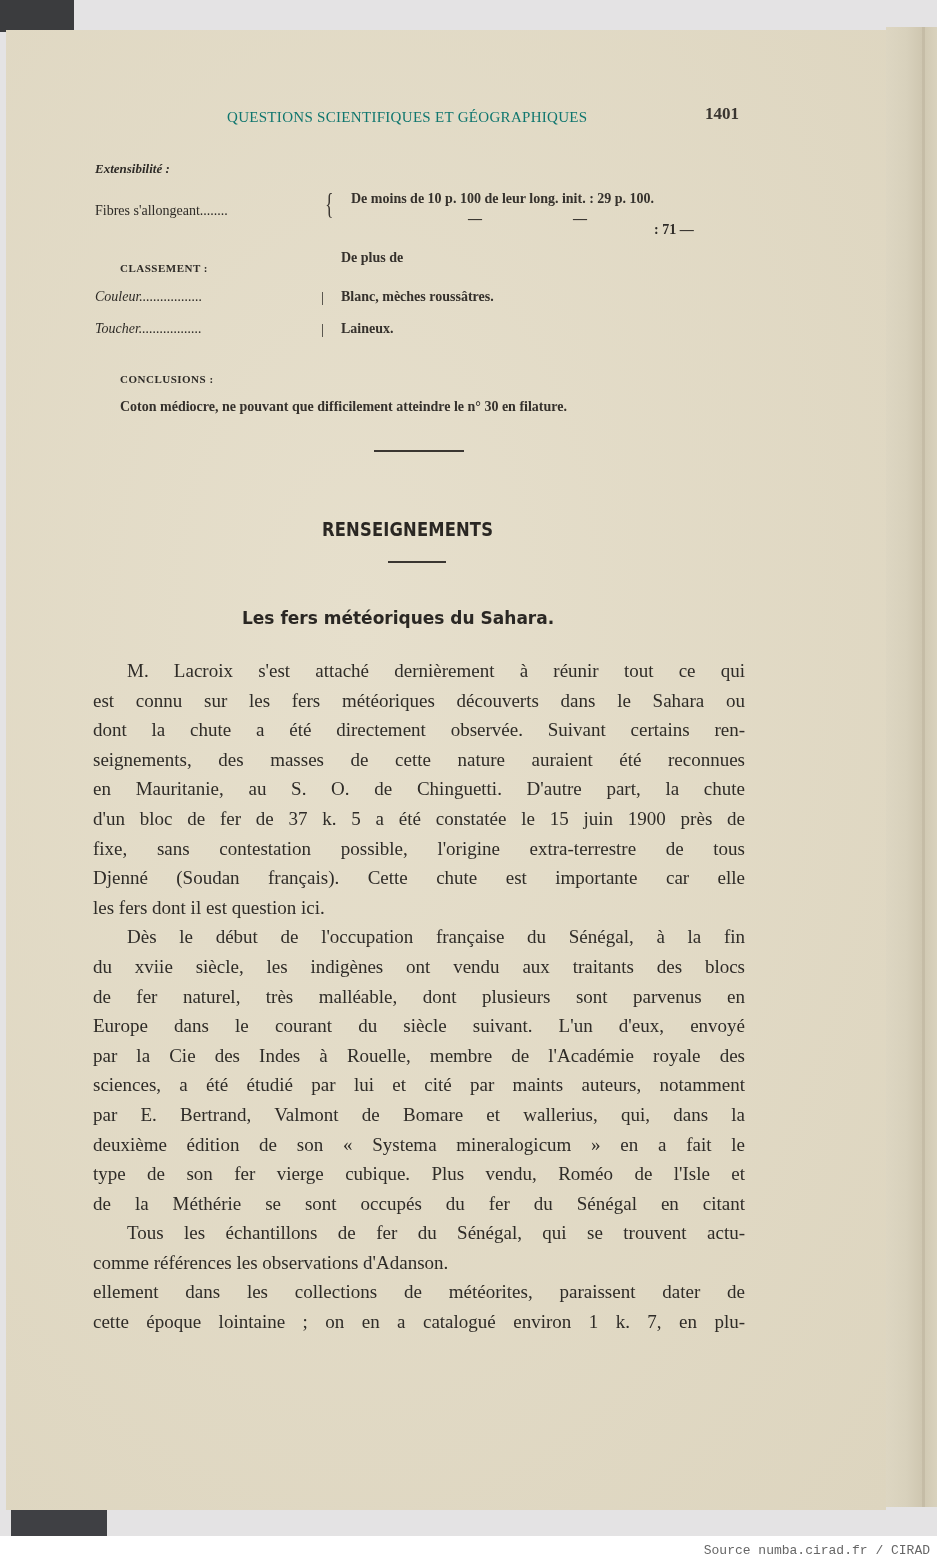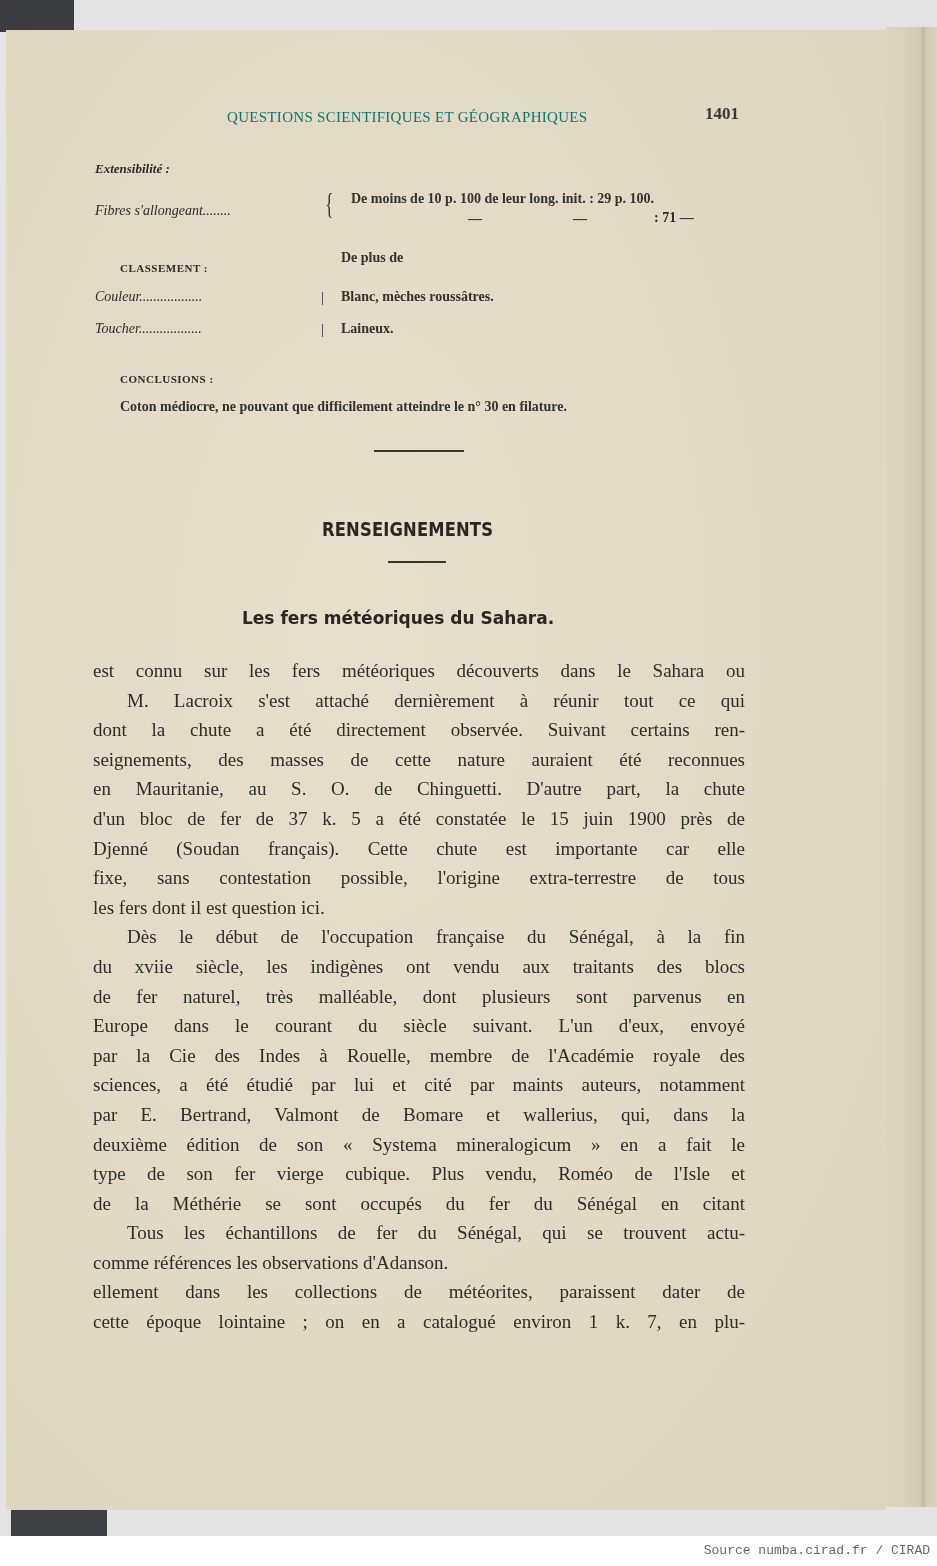--- a/index.html
+++ b/index.html
@@ -43,21 +43,21 @@
   .running-head {
     position: absolute; left: 227px; top: 109px;
     font-size: 15px; letter-spacing: 0.3px; color: #0f766e;
   }
   .folio {
     position: absolute; left: 705px; top: 104px;
     font-size: 17px; font-weight: bold; color: #3a3631;
   }
   .label-it { font-style: italic; font-weight: bold; }
   .ext-label { position: absolute; left: 95px; top: 161px; font-size: 13px; }
-  .fibres { position: absolute; left: 95px; top: 203px; font-size: 14px; font-style: italic; }
+  .fibres { position: absolute; left: 95px; top: 203px; font-size: 14px; }
   .brace { position: absolute; left: 322px; top: 188px; font-size: 30px; line-height: 30px; color: #3a3631; transform: scaleX(0.6); }
   .fibres-line { position: absolute; left: 341px; font-size: 14px; font-weight: bold; color: #35312c; }
   .fl1 { top: 191px; margin-left: 10px; }
   .fl2 { top: 211px; margin-top: 39px; }
   .fl-val { position: absolute; font-size: 14px; font-weight: bold; }
   .smallcaps-head { position: absolute; left: 120px; font-size: 11px; font-weight: bold; letter-spacing: 0.5px; }
   .class-head { top: 262px; }
   .concl-head { top: 373px; }
   .row-label { position: absolute; left: 95px; font-size: 14px; font-style: italic; }
   .row-sep { position: absolute; left: 321px; font-size: 15px; }
@@ -101,48 +101,48 @@
   <div class="running-head">QUESTIONS SCIENTIFIQUES ET GÉOGRAPHIQUES</div>
   <div class="folio">1401</div>
 
   <div class="ext-label label-it">Extensibilité :</div>
   <div class="fibres">Fibres s'allongeant........</div>
   <div class="brace">{</div>
   <div class="fibres-line fl1">De moins de 10 p. 100 de leur long. init. : 29 p. 100.</div>
   <div class="fibres-line fl2">De plus de</div>
   <div class="fl-val" style="left:468px;top:211px;">—</div>
   <div class="fl-val" style="left:573px;top:211px;">—</div>
-  <div class="fl-val" style="left:654px;top:210px;">: 71  —</div>
+  <div class="fl-val" style="left:654px;top:222px;">: 71  —</div>
 
   <div class="smallcaps-head class-head">CLASSEMENT :</div>
   <div class="row-label r1">Couleur..................</div>
   <div class="row-sep r1">|</div>
   <div class="row-val r1">Blanc, mèches roussâtres.</div>
   <div class="row-label r2">Toucher..................</div>
   <div class="row-sep r2">|</div>
   <div class="row-val r2">Laineux.</div>
 
   <div class="smallcaps-head concl-head">CONCLUSIONS :</div>
   <div class="conclusion">Coton médiocre, ne pouvant que difficilement atteindre le n° 30 en filature.</div>
 
   <div class="rule rule1"></div>
   <div class="section-title">RENSEIGNEMENTS</div>
   <div class="rule rule2"></div>
 
   <div class="article-title">Les fers météoriques du Sahara.</div>
 
   <div class="body-text" id="body-text">
+      <span class="line indent">M. Lacroix s'est attaché dernièrement à réunir tout ce qui</span>
       <span class="line">est connu sur les fers météoriques découverts dans le Sahara ou</span>
-      <span class="line indent">M. Lacroix s'est attaché dernièrement à réunir tout ce qui</span>
       <span class="line">dont la chute a été directement observée. Suivant certains ren-</span>
       <span class="line">seignements, des masses de cette nature auraient été reconnues</span>
       <span class="line">en Mauritanie, au S. O. de Chinguetti. D'autre part, la chute</span>
       <span class="line">d'un bloc de fer de 37 k. 5 a été constatée le 15 juin 1900 près de</span>
+      <span class="line">fixe, sans contestation possible, l'origine extra-terrestre de tous</span>
       <span class="line">Djenné (Soudan français). Cette chute est importante car elle</span>
-      <span class="line">fixe, sans contestation possible, l'origine extra-terrestre de tous</span>
       <span class="line last">les fers dont il est question ici.</span>
       <span class="line indent">Dès le début de l'occupation française du Sénégal, à la fin</span>
       <span class="line">du xviie siècle, les indigènes ont vendu aux traitants des blocs</span>
       <span class="line">de fer naturel, très malléable, dont plusieurs sont parvenus en</span>
       <span class="line">Europe dans le courant du siècle suivant. L'un d'eux, envoyé</span>
       <span class="line">par la Cie des Indes à Rouelle, membre de l'Académie royale des</span>
       <span class="line">sciences, a été étudié par lui et cité par maints auteurs, notamment</span>
       <span class="line">par E. Bertrand, Valmont de Bomare et wallerius, qui, dans la</span>
       <span class="line">deuxième édition de son « Systema mineralogicum » en a fait le</span>
       <span class="line">type de son fer vierge cubique. Plus vendu, Roméo de l'Isle et</span>

